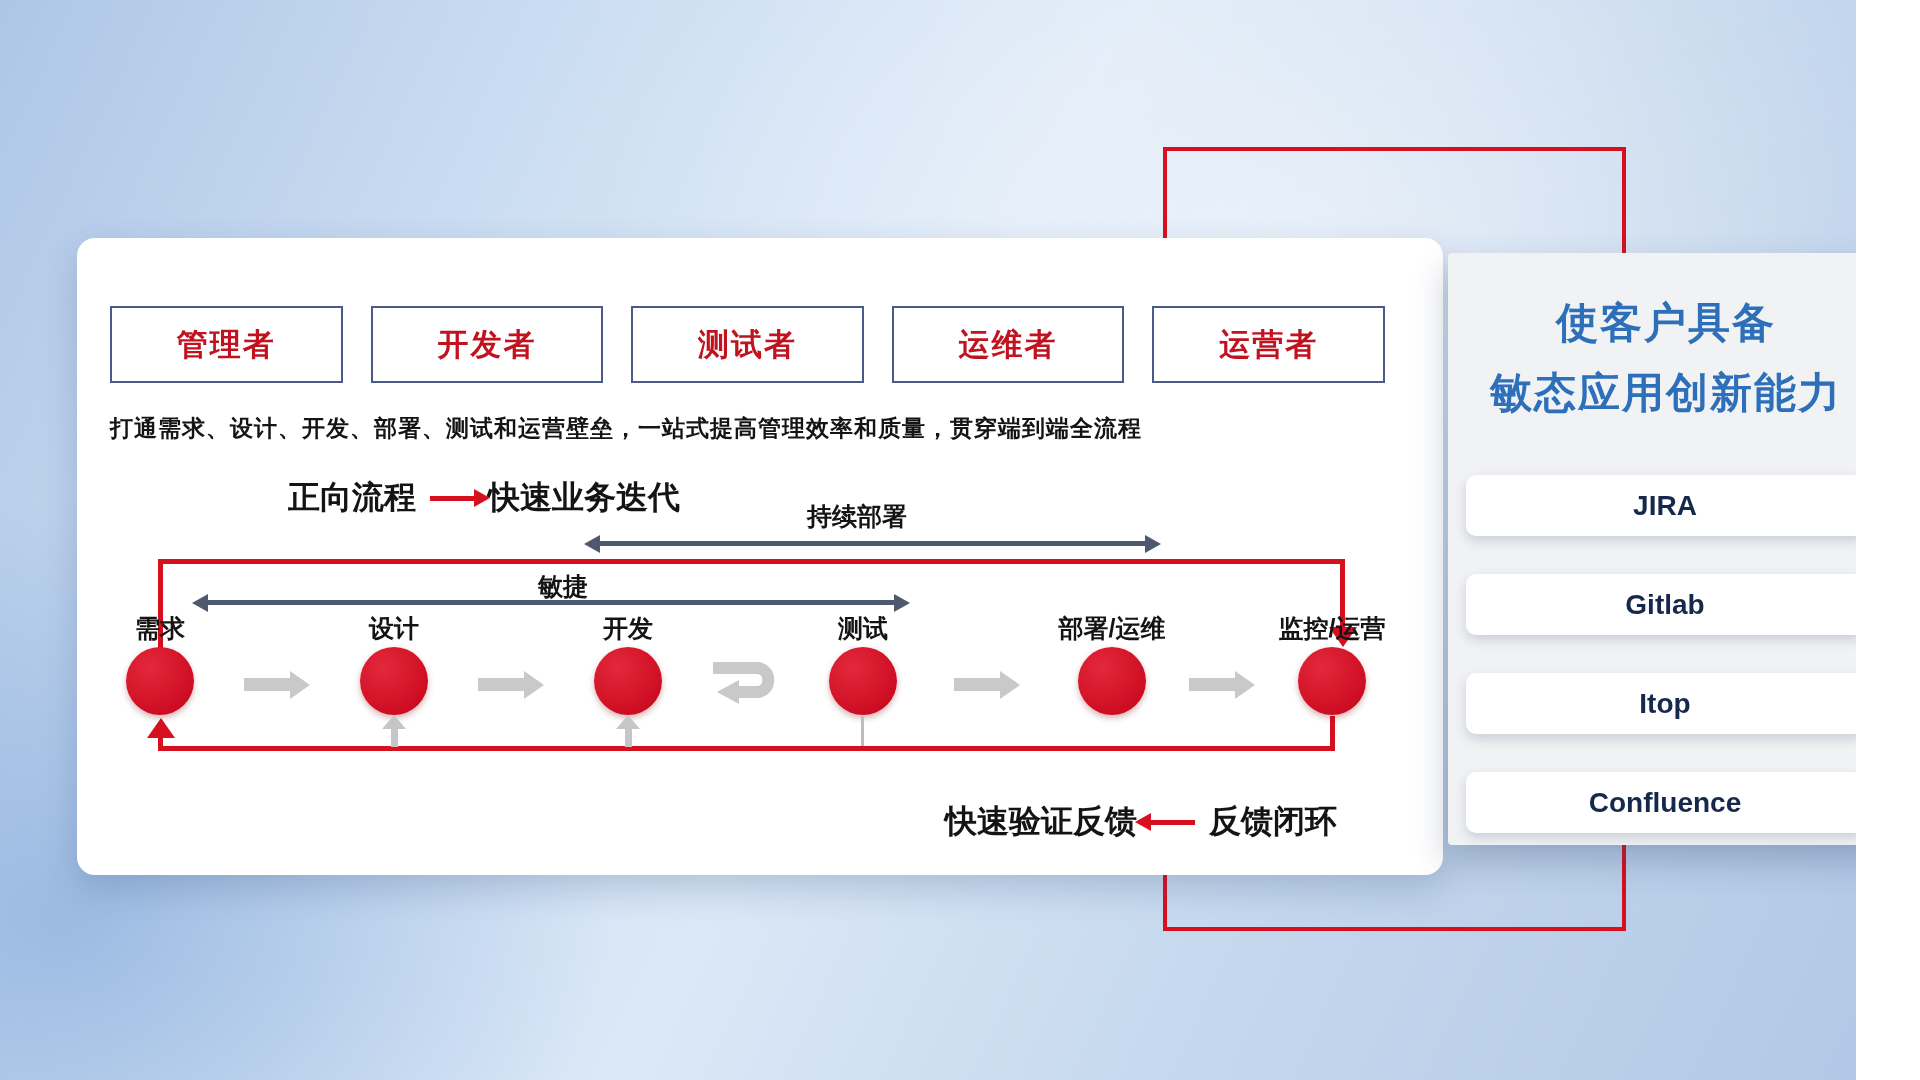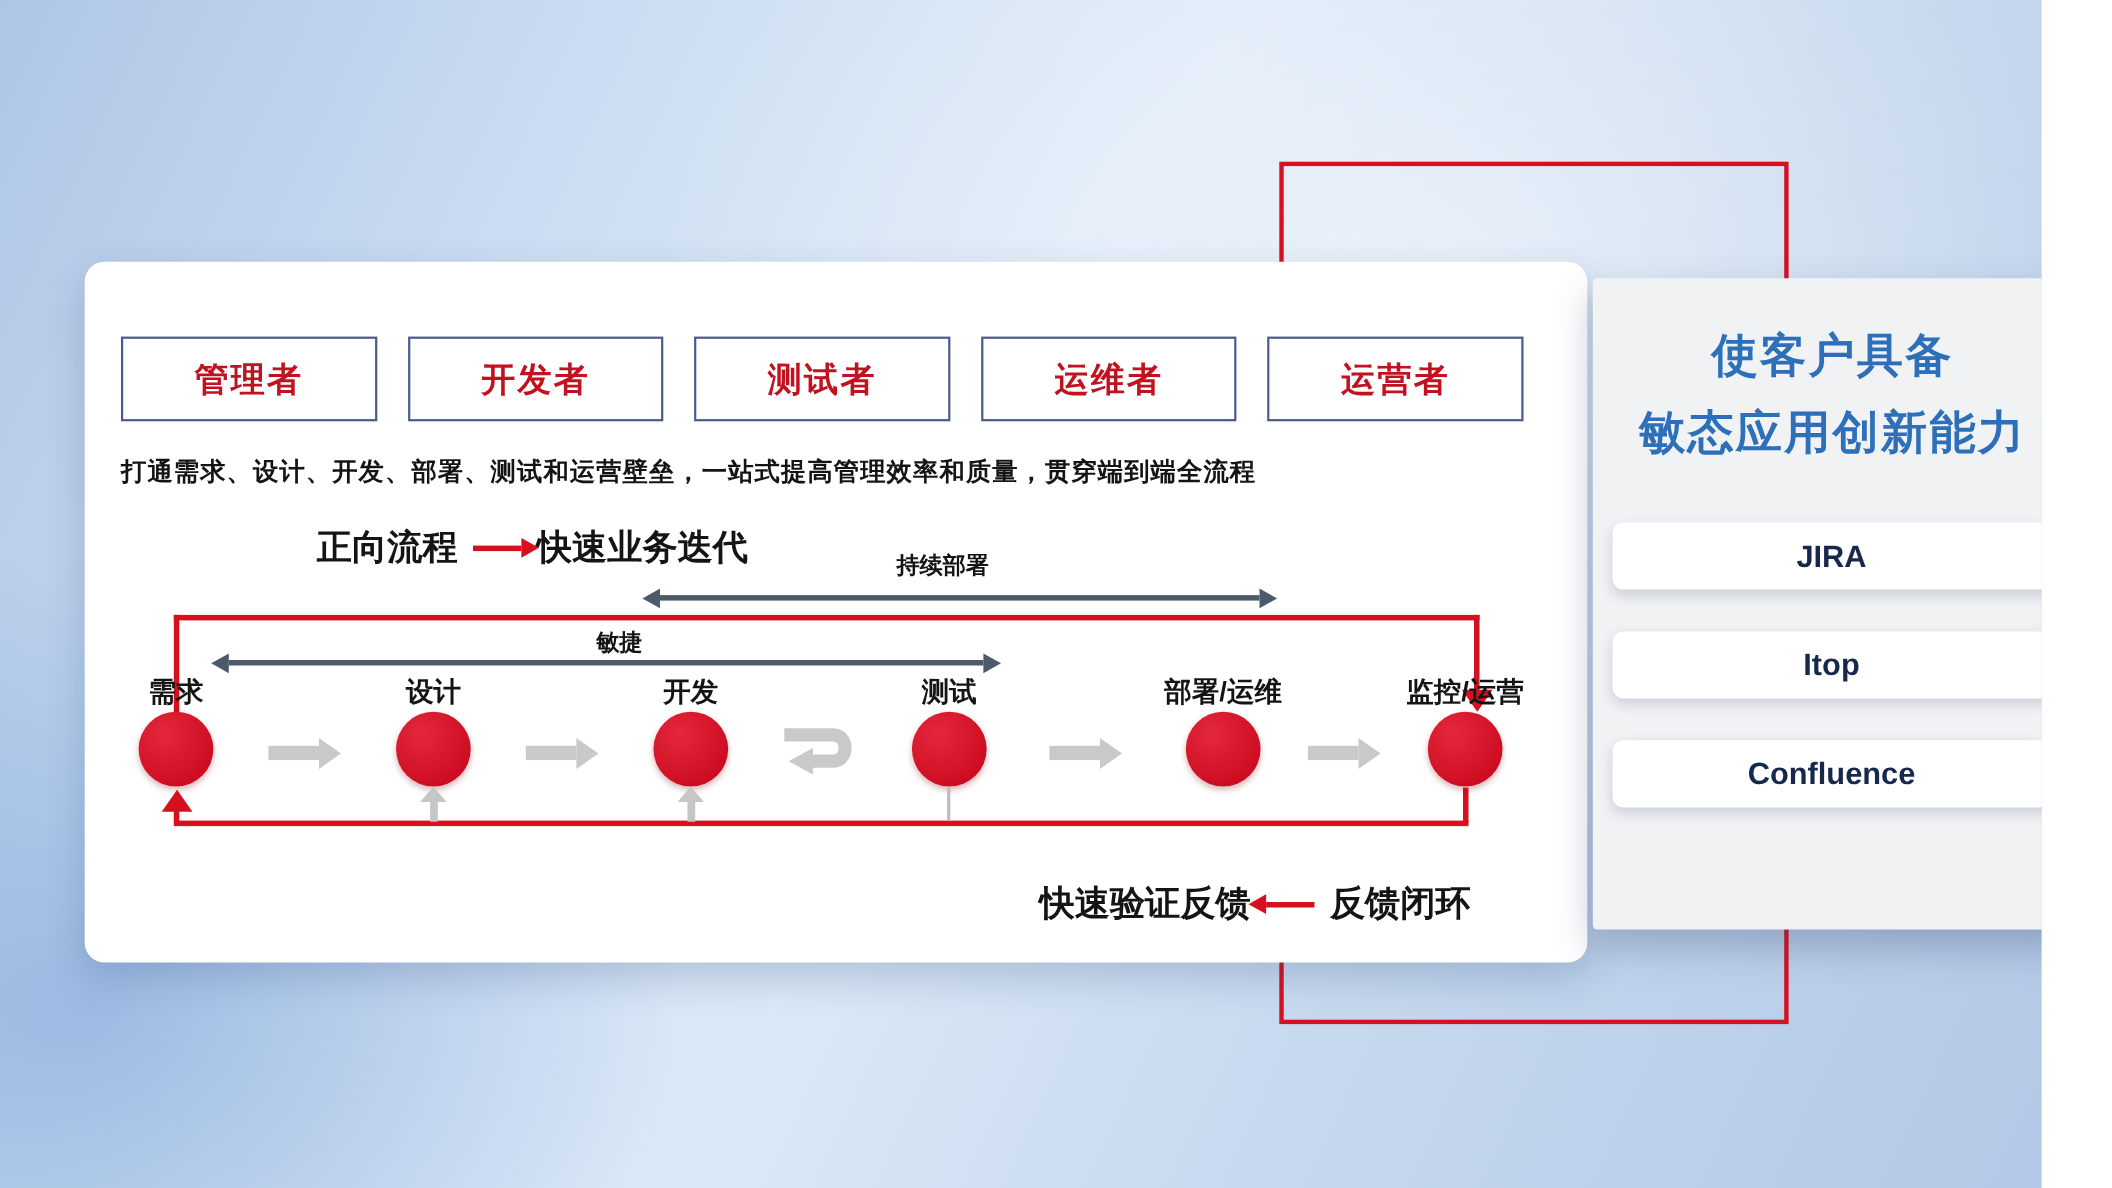--- a/index.html
+++ b/index.html
@@ -39,21 +39,21 @@
 
   .rarrow{ position:relative; height:5px; background:#d6101f; display:inline-block; }
   .rarrow-right{ width:44px; }
   .rarrow-right::after{ content:""; position:absolute; right:-16px; top:50%;
     transform:translateY(-50%); border:9px solid transparent; border-left:16px solid #d6101f; border-right:0; }
   .rarrow-left{ width:44px; }
   .rarrow-left::before{ content:""; position:absolute; left:-16px; top:50%;
     transform:translateY(-50%); border:9px solid transparent; border-right:16px solid #d6101f; border-left:0; }
 
   
-  .span-label{ position:absolute; font-size:21px; font-weight:700; color:#141414; text-align:center; }
+  .span-label{ position:absolute; font-size:25px; font-weight:700; color:#141414; text-align:center; }
   .cd-label{ left:700px; top:262px; width:160px; }
   .agile-label{ left:446px; top:332px; width:80px; }
 
   .darrow{ position:absolute; height:5px; background:#4d5a6b; }
   .darrow::before{ content:""; position:absolute; left:-16px; top:50%; transform:translateY(-50%);
     border:9px solid transparent; border-right:16px solid #4d5a6b; border-left:0; }
   .darrow::after{ content:""; position:absolute; right:-16px; top:50%; transform:translateY(-50%);
     border:9px solid transparent; border-left:16px solid #4d5a6b; border-right:0; }
   .cd-arrow{ left:523px; top:303px; width:545px; }
   .agile-arrow{ left:131px; top:362px; width:686px; }
@@ -199,18 +199,19 @@
       <span>反馈闭环</span>
     </div>
 
   </div>
 
   <div class="side-panel">
     <div class="side-title l2">敏态应用创新能力</div>
     <div class="side-title l1">使客户具备</div>
     <div class="tools">
       <div class="tool-btn">JIRA</div>
+      <div class="tool-btn">Gitlab</div>
       <div class="tool-btn">Itop</div>
       <div class="tool-btn wide">Confluence</div>
     </div>
   </div>
 
 </div>
 
 </body></html>

